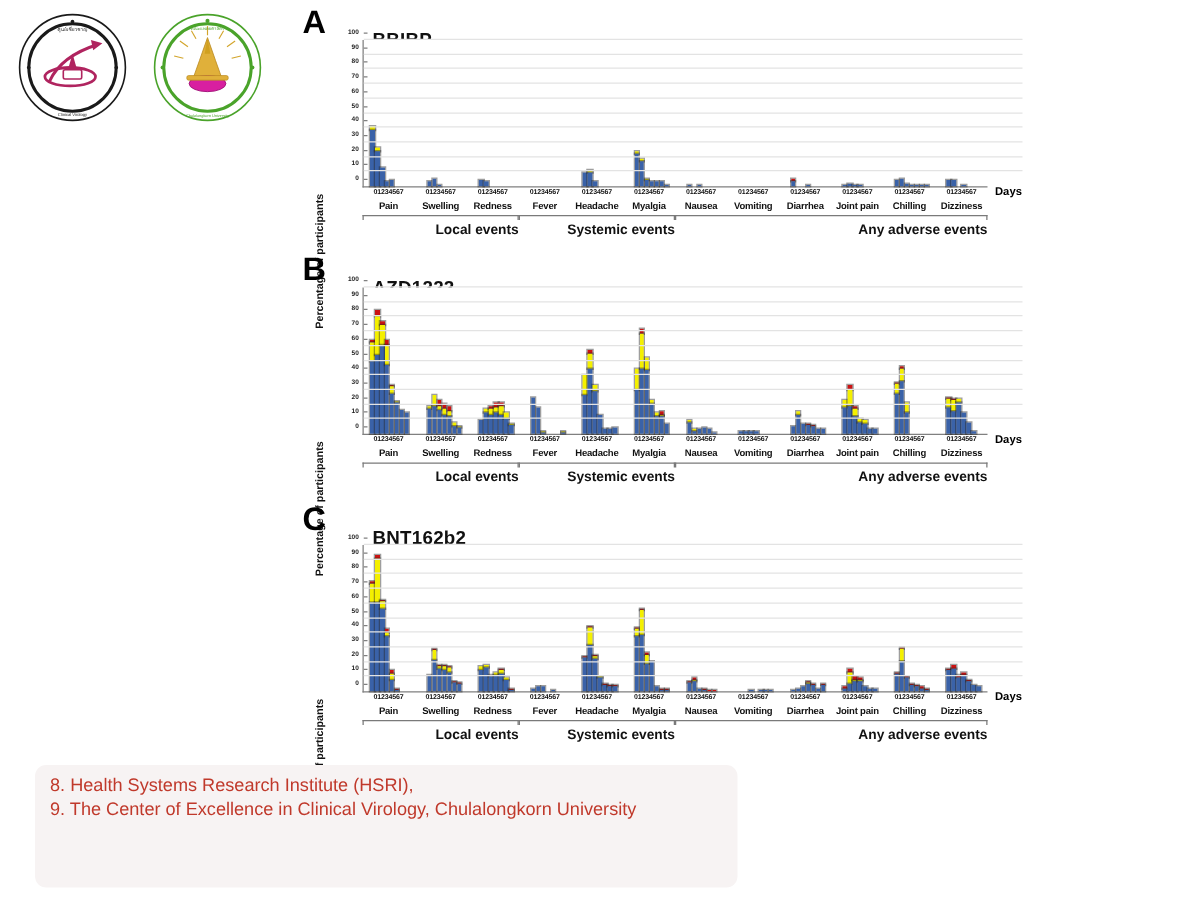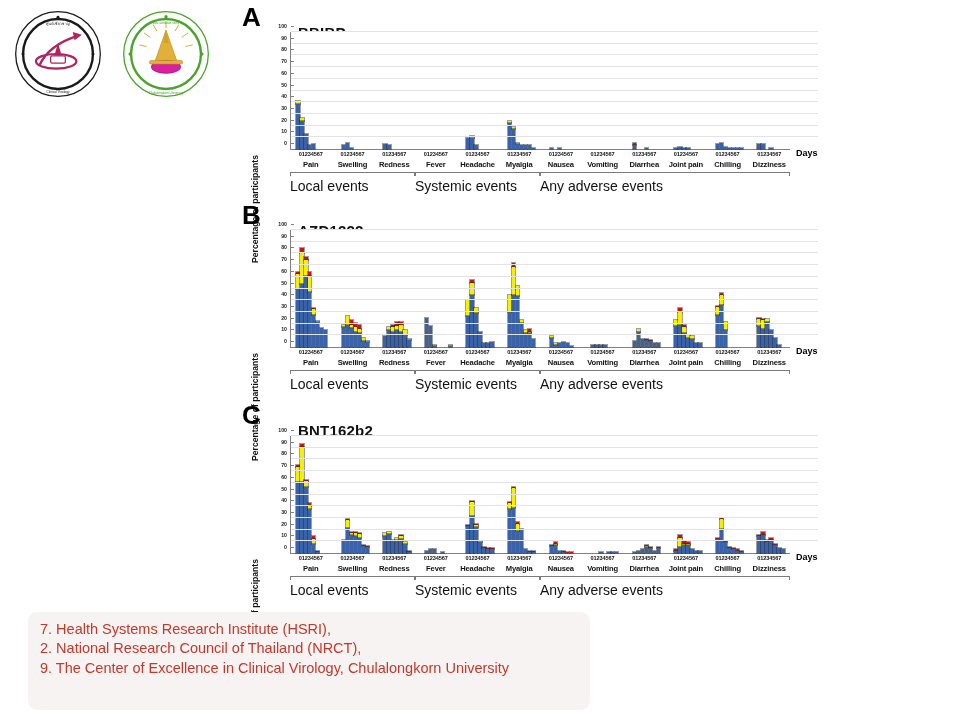--- a/index.html
+++ b/index.html
@@ -175,22 +175,22 @@
     height: 1px; background: #7a7a7a;
   }
   .bracket .line::before, .bracket .line::after {
     content: ""; position: absolute; top: 0;
     width: 1px; height: 4px; background: #7a7a7a;
   }
   .bracket .line::before { left: 0; }
   .bracket .line::after  { right: 0; }
   .bracket .btext {
     position: absolute; top: 6px; left: 0; right: 0;
-    text-align: left;
-    font-size: 14px; font-weight: normal; color: #111;
+    text-align: right;
+    font-size: 11px; font-weight: bold; color: #111;
     white-space: nowrap;
   }
 
   
   #ack {
     position: absolute;
     left: 28px; top: 612px;
     width: 562px; height: 98px;
     background: #f7f3f3;
     border-radius: 9px;
@@ -1395,18 +1395,17 @@
           <div class="btext">Systemic events</div>
         </div>
         <div class="bracket" style="left: 50%; width: 50%;">
           <div class="line"></div>
           <div class="btext">Any adverse events</div>
         </div>
       </div>
   </div>
 
   <div id="ack">
-    <div class="ack-line">7. Health Systems Research Institute (HSRI),</div>
-    <div class="ack-line">2. National Research Council of Thailand (NRCT),</div>
+    <div class="ack-line">8. Health Systems Research Institute (HSRI),</div>
     <div class="ack-line">9. The Center of Excellence in Clinical Virology, Chulalongkorn University</div>
   </div>
 
 </div>
 
 </body></html>

